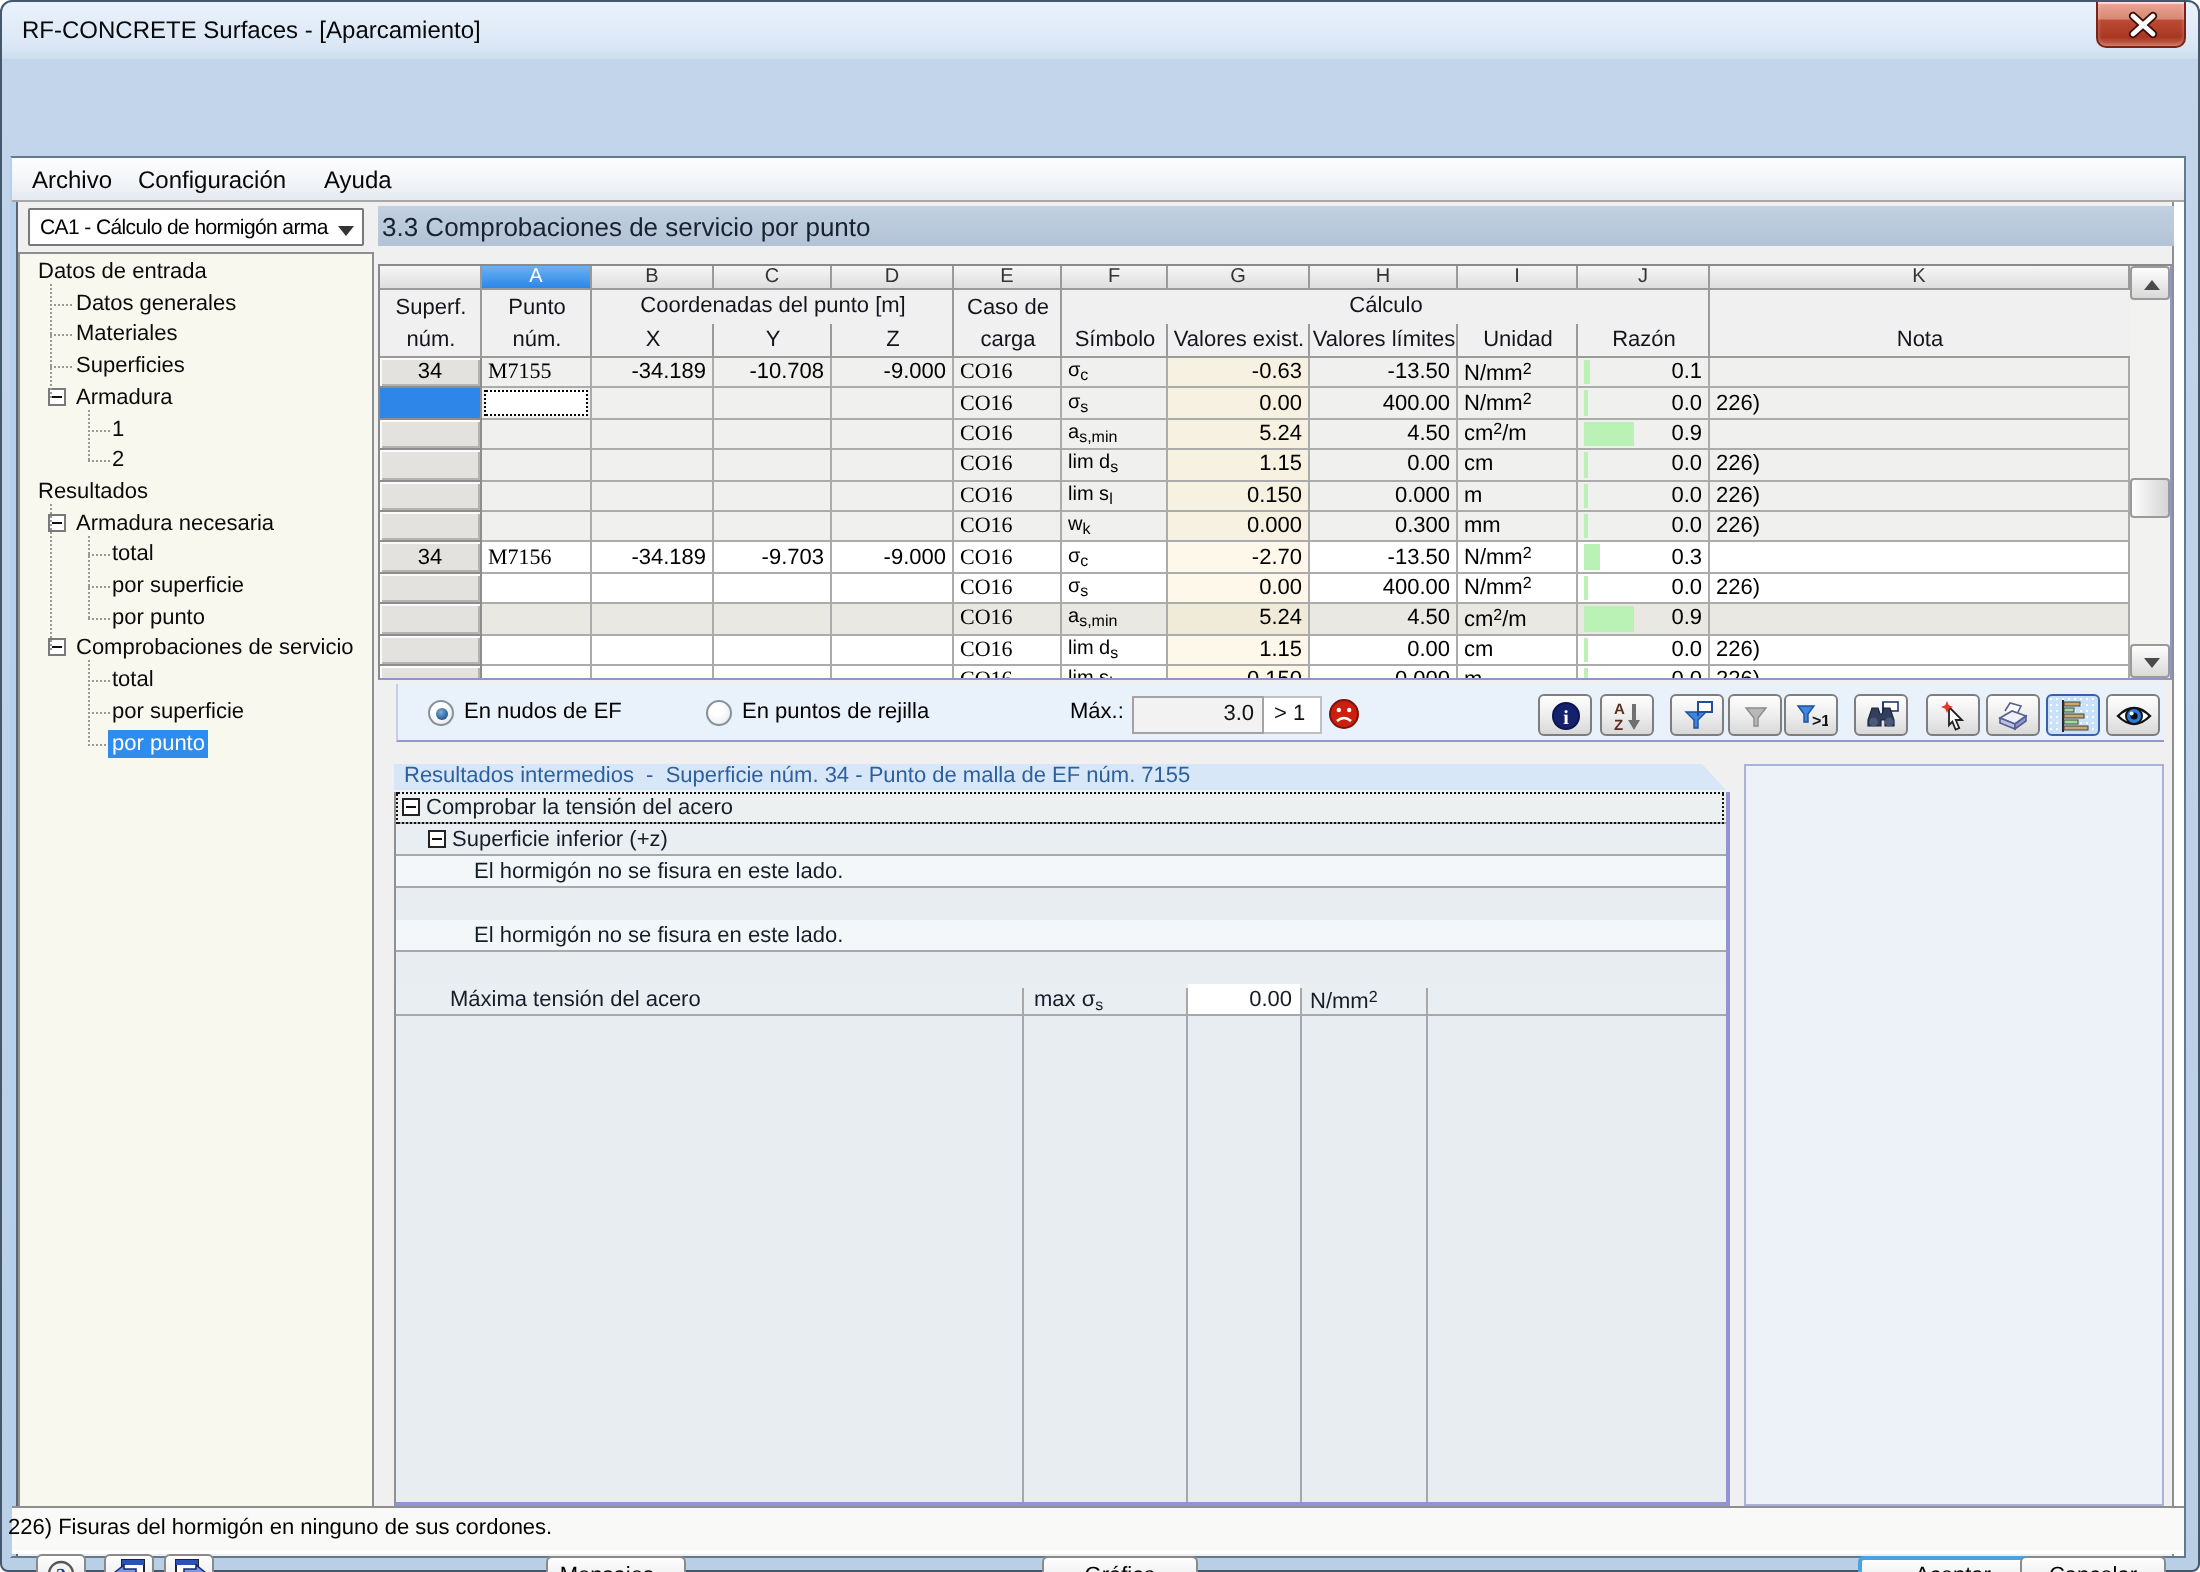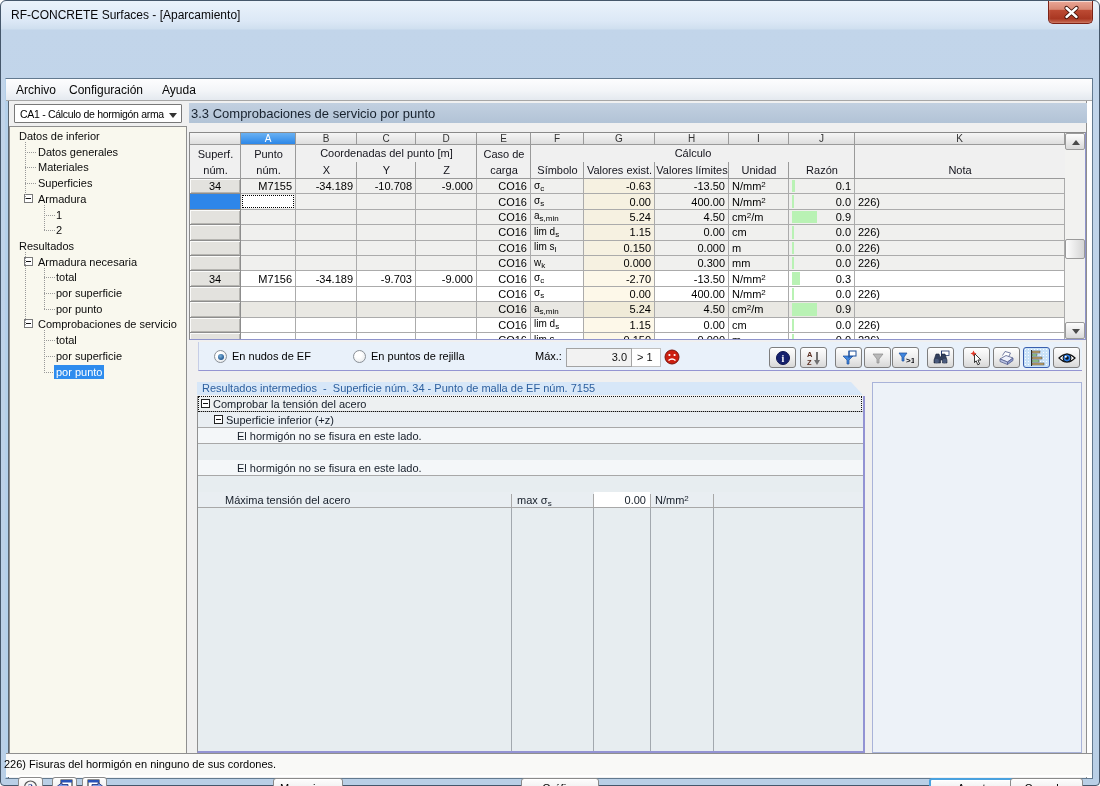--- a/index.html
+++ b/index.html
@@ -56,21 +56,21 @@
   td { height:15.4px; border-right:1px solid #ababab; border-bottom:1px solid #ababab;
        padding:0 3px; overflow:hidden; white-space:nowrap; font-size:11px; color:#000; vertical-align:middle; }
   td.rh { background:#e3e2de; box-shadow:inset 1px 1px 0 #fbfbfa, inset -1px -1px 0 #b5b4b0;
           border-right-color:#8d8d8d; border-bottom-color:#8d8d8d; text-align:center; }
   td.rhsel { background:#2e86e9; box-shadow:none; }
   tr.gr td { background:#f0f0ee; } tr.gr td.cr { background:#f6f1e1; }
   tr.wh td { background:#fff; }   tr.wh td.cr { background:#fdf8e9; }
   tr.hi td { background:#e9e8e3; } tr.hi td.cr { background:#f0ebd8; }
   #dtable td.rh { background:#e3e2de; }
   #dtable td.rhsel { background:#2e86e9; box-shadow:none; }
-  td.ce { text-align:right; } td.ri { text-align:right; }
+  td.ce { text-align:left;font-family:Liberation Serif, serif; } td.ri { text-align:right; }
   td.sym { font-size:10px; }
   sub { font-size:8px; vertical-align:-2px; } sup { font-size:8px; vertical-align:3px; }
   td.rz { position:relative; }
   .bar { position:absolute; left:3px; top:1px; bottom:1px; background:#b9f2b4; }
   .rzv { position:relative; }
   #selcell { position:absolute; inset:1px; background:#fff; border:1px dotted #000; }
   
   #vsb { position:absolute; left:875px; top:0; width:20px; height:206px; background:#f2f2f0; }
   .sbtn { position:absolute; left:0; width:20px; height:17px; background:linear-gradient(180deg,#fdfdfd,#d9d9d9);
           border:1px solid #9a9a9a; border-radius:2px; }
@@ -138,21 +138,21 @@
       <span class="menuitem" style="left:156px">Ayuda</span>
     </div>
     <div id="combo">
         <span class="ct">CA1 - Cálculo de hormigón arma</span>
         <span class="arr"></span>
       </div>
     <div id="secstrip">
         <span>3.3 Comprobaciones de servicio por punto</span>
       </div>
     <div id="tree">
-        <span class="ti" style="left:9px; top:3px">Datos de inferior</span>
+        <span class="ti" style="left:9px; top:3px">Datos de entrada</span>
         <span class="doth" style="left:15px; top:24.7px; width:12px"></span>
         <span class="ti" style="left:28px; top:18.7px">Datos generales</span>
         <span class="doth" style="left:15px; top:40.4px; width:12px"></span>
         <span class="ti" style="left:28px; top:34.4px">Materiales</span>
         <span class="doth" style="left:15px; top:56.099999999999994px; width:12px"></span>
         <span class="ti" style="left:28px; top:50.099999999999994px">Superficies</span>
         <span class="exp" style="left:14px; top:66.8px"></span>
         <span class="ti" style="left:28px; top:65.8px">Armadura</span>
         <span class="doth" style="left:34px; top:87.5px; width:12px"></span>
         <span class="ti" style="left:46px; top:81.5px">1</span>

